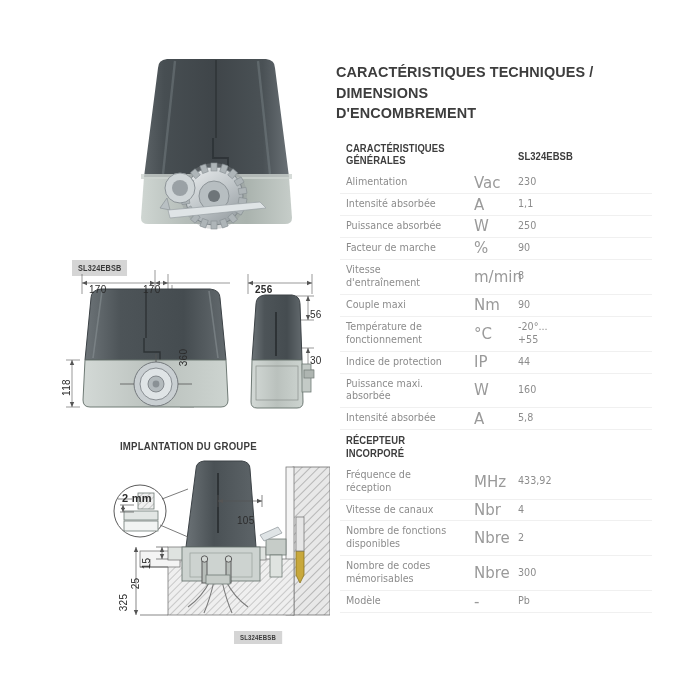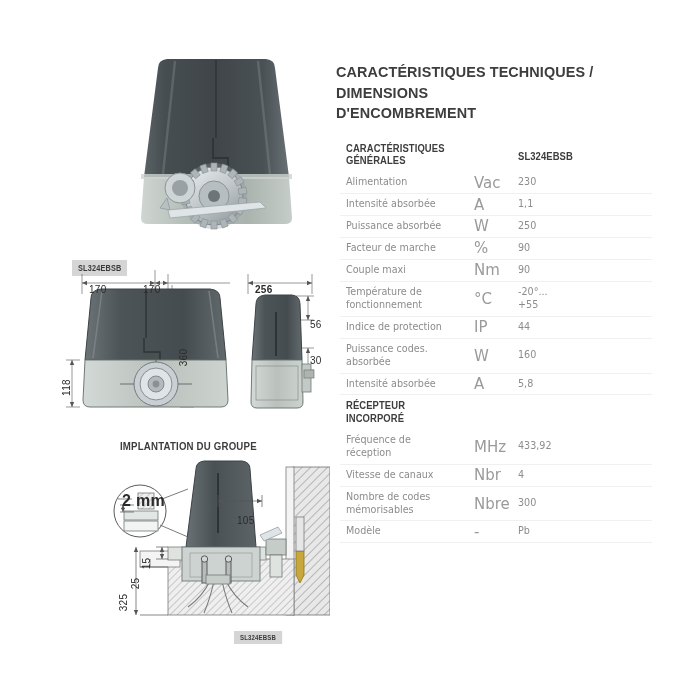--- a/index.html
+++ b/index.html
@@ -314,21 +314,21 @@
     <rect x="242" y="112" width="9" height="28" fill="#c3cac6" stroke="#6f7a75" stroke-width=".8"></rect>
     <rect x="244" y="118" width="10" height="8" fill="#aeb5b1" stroke="#6f7a75" stroke-width=".7"></rect>
   </svg>
 </div>
 
 <div class="abs dimtxt" style="left:89px; top:284px;">170</div>
 <div class="abs dimtxt" style="left:143px; top:284px;">170</div>
 <div class="abs dimtxt vert" style="left:175px; top:352px;">360</div>
 <div class="abs dimtxt vert" style="left:58px; top:382px;">118</div>
 <div class="abs dimtxt" style="left:255px; top:284px;font-weight:bold;">256</div>
-<div class="abs dimtxt" style="left:310px; top:319px;">56</div>
+<div class="abs dimtxt" style="left:310px; top:309px;">56</div>
 <div class="abs dimtxt" style="left:310px; top:355px;">30</div>
 
 <div class="abs" id="impl-title">IMPLANTATION DU GROUPE</div>
 
 <div class="abs" id="impl-panel">
   <svg width="220" height="170" viewBox="0 0 220 170">
     <defs>
       <pattern id="hatch" width="6" height="6" patternUnits="userSpaceOnUse" patternTransform="rotate(45)">
         <rect width="6" height="6" fill="#e8e8e8"></rect>
         <line x1="0" y1="0" x2="0" y2="6" stroke="#8d8d8d" stroke-width="1.1"></line>
@@ -414,21 +414,21 @@
     </g>
     <g fill="#555">
       <path d="M52 92 l-2.2 5 h4.4 z"></path>
       <path d="M52 104 l-2.2 -5 h4.4 z"></path>
       <path d="M26 92 l-2.2 5 h4.4 z"></path>
       <path d="M26 160 l-2.2 -5 h4.4 z"></path>
     </g>
   </svg>
 </div>
 
-<div class="abs dimtxt" style="left:122px; top:492px; font-weight:bold; font-size:16px;">2 mm</div>
+<div class="abs dimtxt" style="left:122px; top:492px; font-weight:bold; font-size:11px;">2 mm</div>
 <div class="abs dimtxt" style="left:237px; top:515px;">105</div>
 <div class="abs dimtxt vert" style="left:141px; top:558px;">15</div>
 <div class="abs dimtxt vert" style="left:130px; top:578px;">25</div>
 <div class="abs dimtxt vert" style="left:115px; top:597px;">325</div>
 
 <div class="abs" style="left:234px; top:625px;">
   <span class="badge" style="font-size:7px;">SL324EBSB</span>
 </div>
 
 <div class="abs" id="spec">
@@ -456,38 +456,44 @@
           <td class="c-name">Puissance absorbée</td>
           <td class="c-unit">W</td>
           <td class="c-val">250</td>
         </tr>
         <tr>
           <td class="c-name">Facteur de marche</td>
           <td class="c-unit">%</td>
           <td class="c-val">90</td>
         </tr>
         <tr>
+          <td class="c-name">Vitesse
+d'entraînement</td>
+          <td class="c-unit">m/min</td>
+          <td class="c-val">8</td>
+        </tr>
+        <tr>
           <td class="c-name">Couple maxi</td>
           <td class="c-unit">Nm</td>
           <td class="c-val">90</td>
         </tr>
         <tr>
           <td class="c-name">Température de
 fonctionnement</td>
           <td class="c-unit">°C</td>
           <td class="c-val">-20°...
 +55</td>
         </tr>
         <tr>
           <td class="c-name">Indice de protection</td>
           <td class="c-unit">IP</td>
           <td class="c-val">44</td>
         </tr>
         <tr>
-          <td class="c-name">Puissance codes.
+          <td class="c-name">Puissance maxi.
 absorbée</td>
           <td class="c-unit">W</td>
           <td class="c-val">160</td>
         </tr>
         <tr>
           <td class="c-name">Intensité absorbée</td>
           <td class="c-unit">A</td>
           <td class="c-val">5,8</td>
         </tr>
         <tr class="section">
@@ -500,20 +506,26 @@
 réception</td>
           <td class="c-unit">MHz</td>
           <td class="c-val">433,92</td>
         </tr>
         <tr>
           <td class="c-name">Vitesse de canaux</td>
           <td class="c-unit">Nbr</td>
           <td class="c-val">4</td>
         </tr>
         <tr>
+          <td class="c-name">Nombre de fonctions
+disponibles</td>
+          <td class="c-unit">Nbre</td>
+          <td class="c-val">2</td>
+        </tr>
+        <tr>
           <td class="c-name">Nombre de codes
 mémorisables</td>
           <td class="c-unit">Nbre</td>
           <td class="c-val">300</td>
         </tr>
         <tr>
           <td class="c-name">Modèle</td>
           <td class="c-unit">-</td>
           <td class="c-val">Pb</td>
         </tr>

